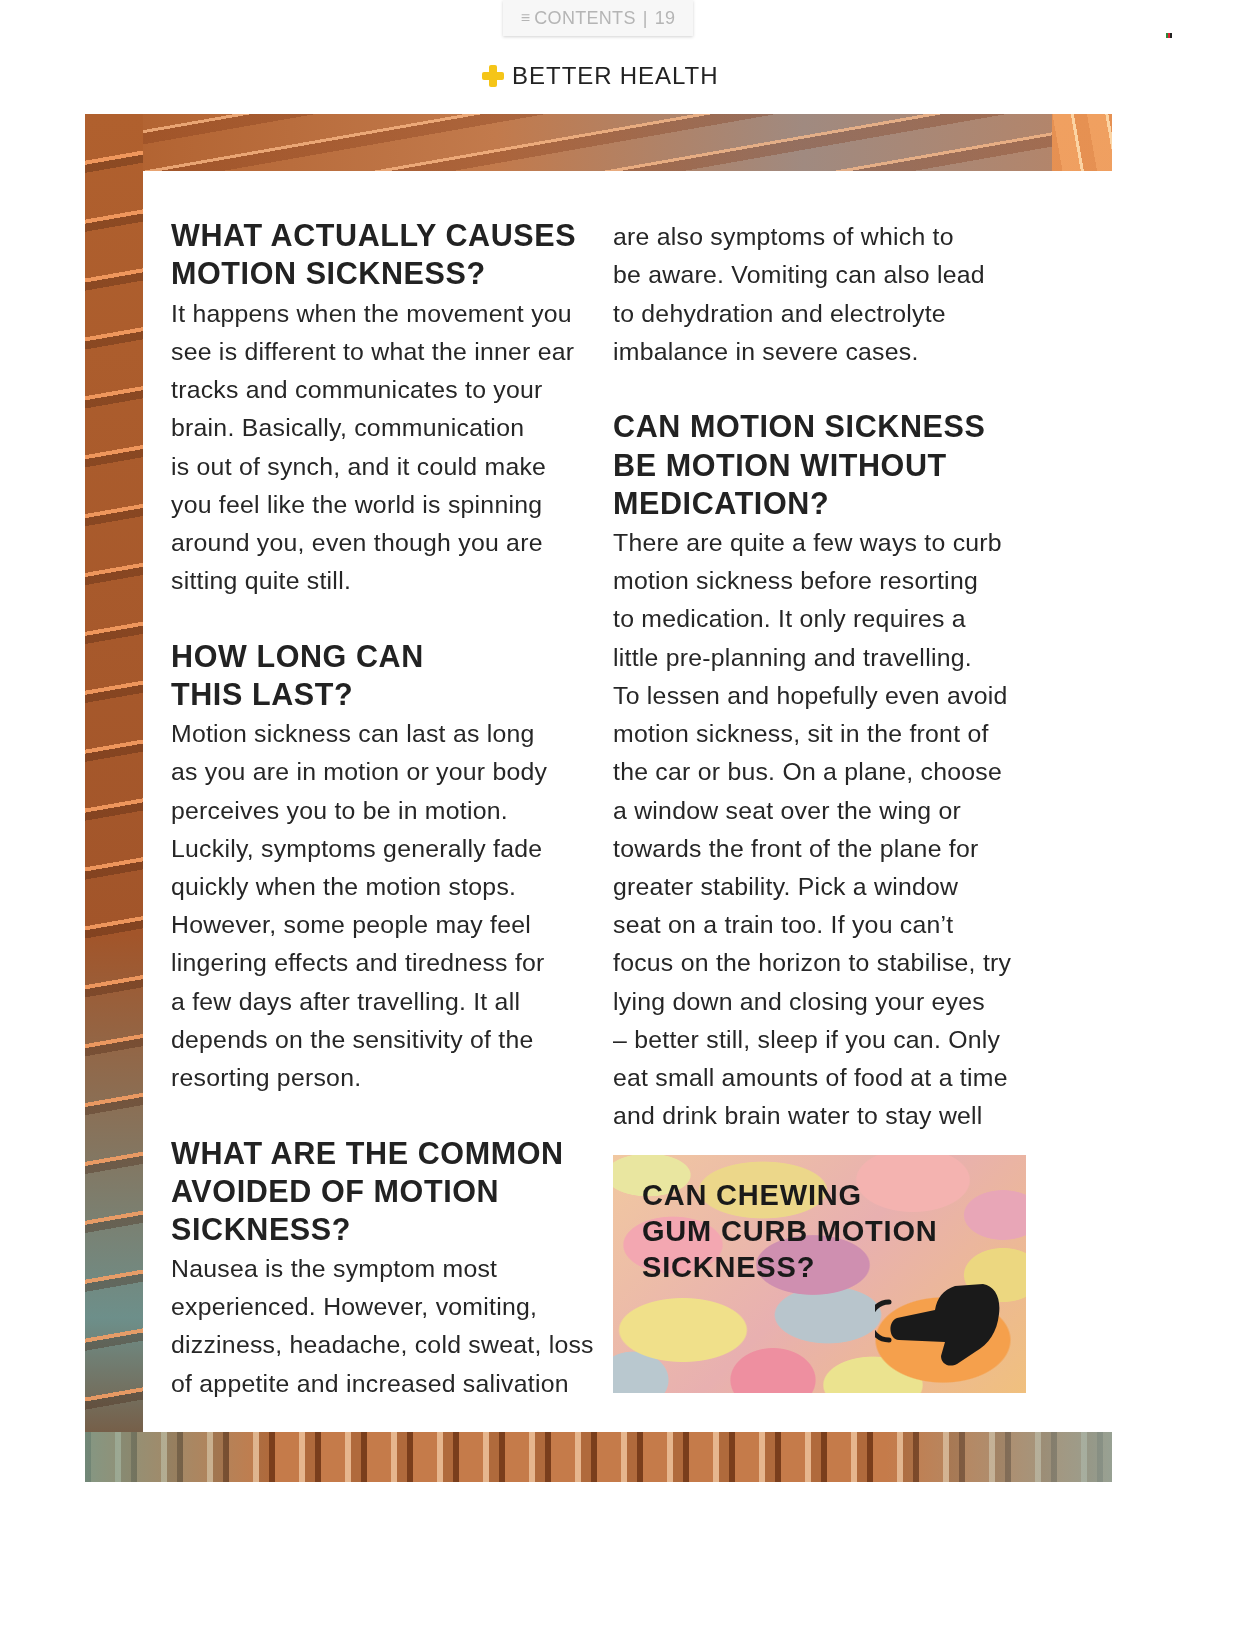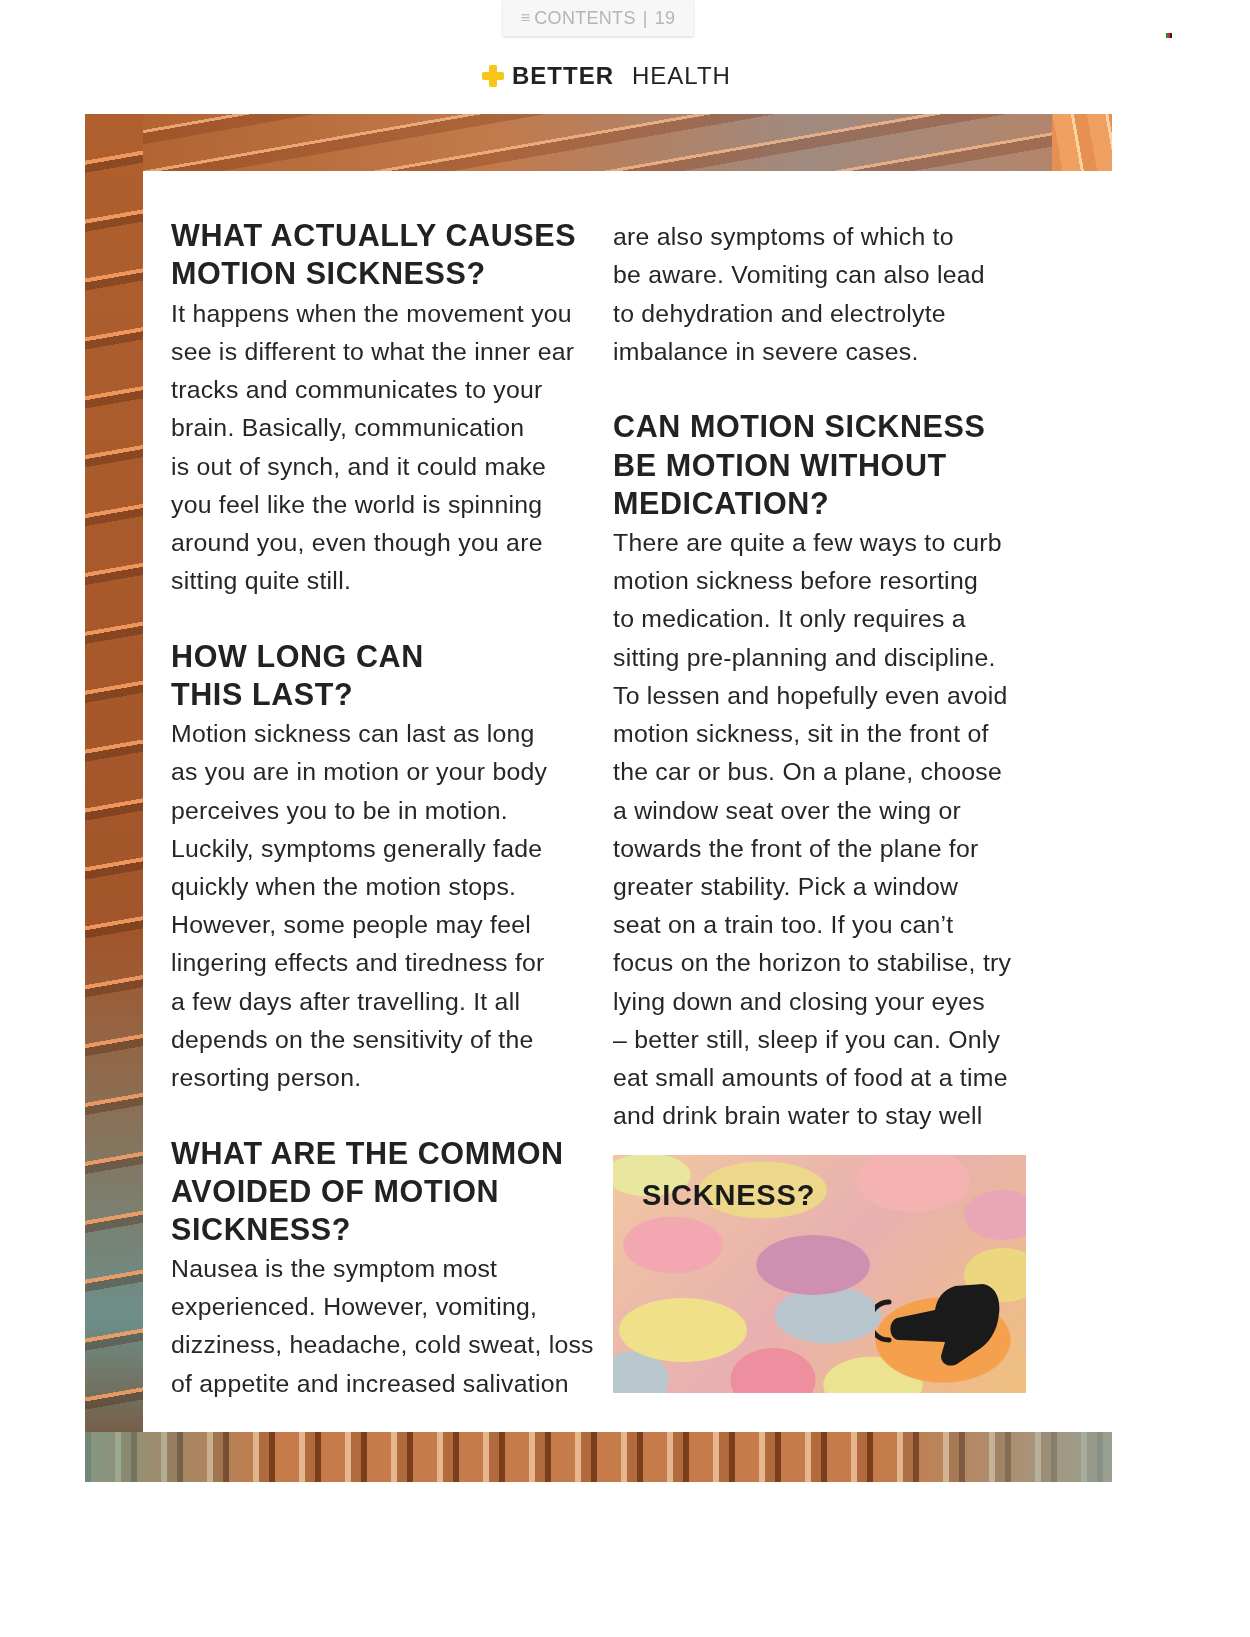--- a/index.html
+++ b/index.html
@@ -16,21 +16,21 @@
   .contents-tab .menu-glyph { margin-right: 4px; font-size: 16px; }
   .contents-tab .sep { margin: 0 7px; font-weight: 300; }
   .brand {
     position: absolute; left: 482px; top: 60px; height: 32px;
     display: flex; align-items: center; font-size: 24px; letter-spacing: 1px; color: #222;
   }
   .brand .cross { width: 22px; height: 22px; position: relative; margin-right: 8px; }
   .brand .cross::before, .brand .cross::after { content: ""; position: absolute; background: #f5c518; border-radius: 2px; }
   .brand .cross::before { left: 7px; top: 0; width: 8px; height: 22px; }
   .brand .cross::after { left: 0; top: 7px; width: 22px; height: 8px; }
-  .brand .b1 { font-weight: 700; margin-right: 18px; }
+  .brand .b1 { font-weight: 400; margin-right: 7px; }
   .brand .b2 { font-weight: 400; }
   .speck { position: absolute; left: 1166px; top: 33px; width: 6px; height: 5px;
     background: linear-gradient(90deg, #2a8a3a 0 33%, #d23 33% 66%, #222 66%); }
 
   .frame {
     position: absolute; left: 85px; top: 114px; width: 1027px; height: 1368px; overflow: hidden;
     background:
       repeating-linear-gradient(100deg, rgba(255,190,140,0.0) 0 40px, rgba(255,200,150,0.55) 40px 44px, rgba(90,40,15,0.25) 44px 70px),
       linear-gradient(180deg, #a45a2a 0%, #b8683a 45%, #a55a2c 100%);
   }
@@ -166,37 +166,39 @@
     <div class="line p" style="top:90px">be aware. Vomiting can also lead</div>
     <div class="line p" style="top:129px">to dehydration and electrolyte</div>
     <div class="line p" style="top:167px">imbalance in severe cases.</div>
 
     <div class="line h" style="top:238px">CAN MOTION SICKNESS</div>
     <div class="line h" style="top:277px">BE MOTION WITHOUT</div>
     <div class="line h" style="top:315px">MEDICATION?</div>
     <div class="line p" style="top:358px">There are quite a few ways to curb</div>
     <div class="line p" style="top:396px">motion sickness before resorting</div>
     <div class="line p" style="top:434px">to medication. It only requires a</div>
-    <div class="line p" style="top:473px">sitting pre-planning and discipline.</div>
+    <div class="line p" style="top:473px">little pre-planning and travelling.</div>
     <div class="line p" style="top:511px">To lessen and hopefully even avoid</div>
     <div class="line p" style="top:549px">motion sickness, sit in the front of</div>
     <div class="line p" style="top:587px">the car or bus. On a plane, choose</div>
     <div class="line p" style="top:626px">a window seat over the wing or</div>
     <div class="line p" style="top:664px">towards the front of the plane for</div>
     <div class="line p" style="top:702px">greater stability. Pick a window</div>
     <div class="line p" style="top:740px">seat on a train too. If you can’t</div>
     <div class="line p" style="top:778px">focus on the horizon to stabilise, try</div>
     <div class="line p" style="top:817px">lying down and closing your eyes</div>
     <div class="line p" style="top:855px">– better still, sleep if you can. Only</div>
     <div class="line p" style="top:893px">eat small amounts of food at a time</div>
     <div class="line p" style="top:931px">and drink brain water to stay well</div>
   </div>
 </div>
 
 <div class="gum">
   <div class="gum-title">
+    <span>CAN CHEWING</span>
+    <span>GUM CURB MOTION</span>
     <span>SICKNESS?</span>
   </div>
   <svg class="pointer" viewBox="0 0 126 86">
     <path d="M14 22 A18 18 0 0 0 14 60" fill="none" stroke="#1a1a1a" stroke-width="5" stroke-linecap="round"></path>
     <path d="M22 38 L60 30 C62 18 68 10 80 6 L108 4 C120 6 126 18 124 34 C122 52 114 64 100 72 L82 84 C74 88 66 84 66 76 L70 62 L24 60 C14 60 12 42 22 38 Z" fill="#1a1a1a"></path>
   </svg>
 </div>
 
 </body></html>

